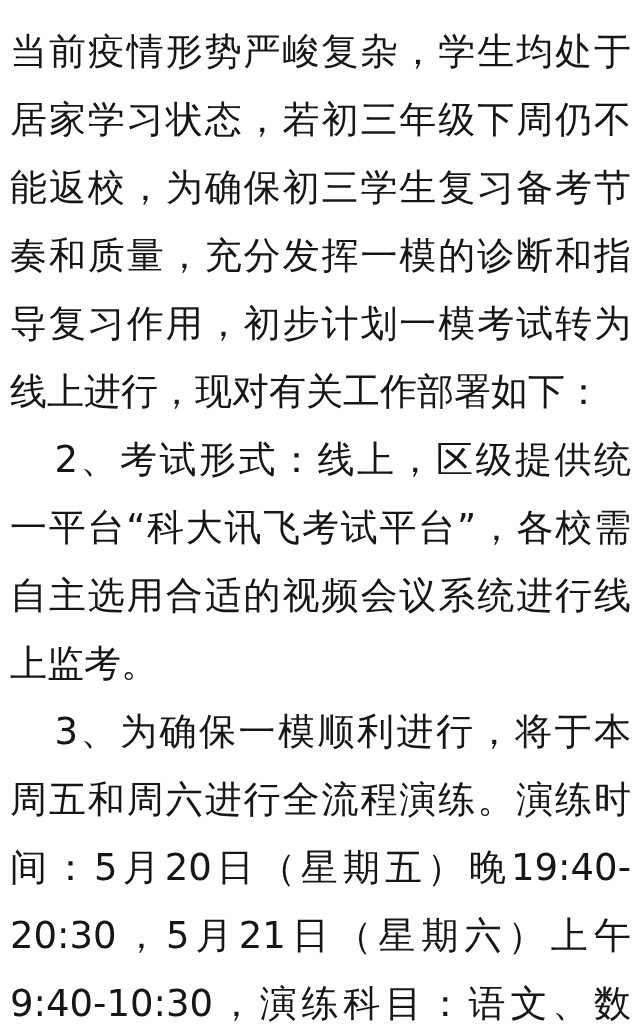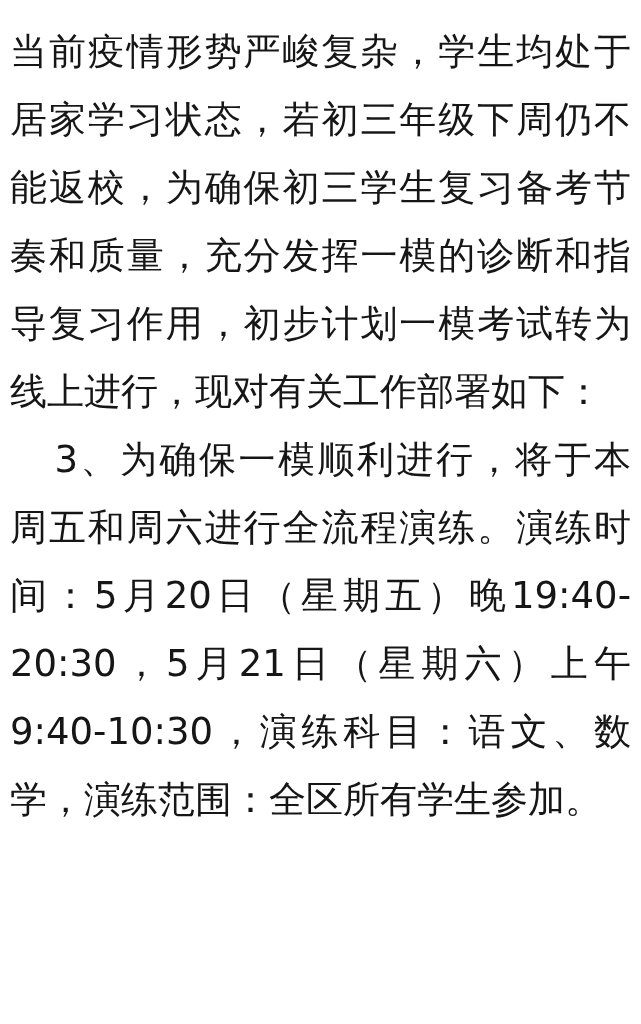--- a/index.html
+++ b/index.html
@@ -38,15 +38,16 @@
   .para.indent {
     text-indent: 1.2em;
   }
 </style>
 </head>
 <body>
 
 <div class="page">
   <div class="notice">
     <p class="para">当前疫情形势严峻复杂，学生均处于居家学习状态，若初三年级下周仍不能返校，为确保初三学生复习备考节奏和质量，充分发挥一模的诊断和指导复习作用，初步计划一模考试转为线上进行，现对有关工作部署如下：</p>
+    <p class="para indent">2、考试形式：线上，区级提供统一平台“科大讯飞考试平台”，各校需自主选用合适的视频会议系统进行线上监考。</p>
     <p class="para indent">3、为确保一模顺利进行，将于本周五和周六进行全流程演练。演练时间：5月20日（星期五）晚19:40-20:30，5月21日（星期六）上午9:40-10:30，演练科目：语文、数学，演练范围：全区所有学生参加。</p>
   </div>
 </div>
 
 </body></html>

